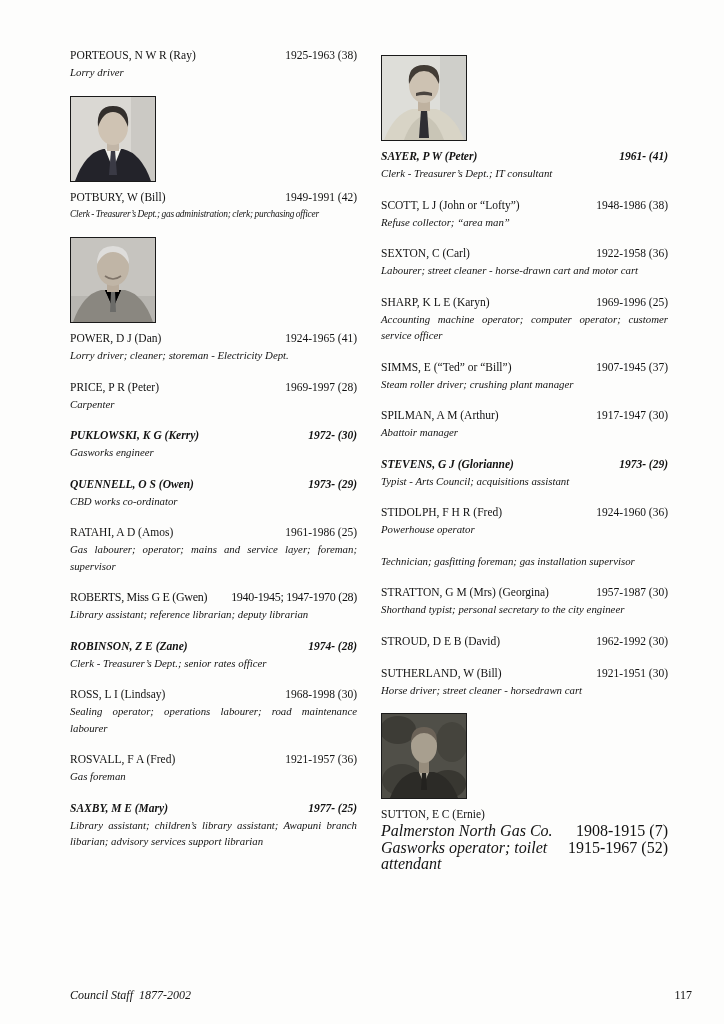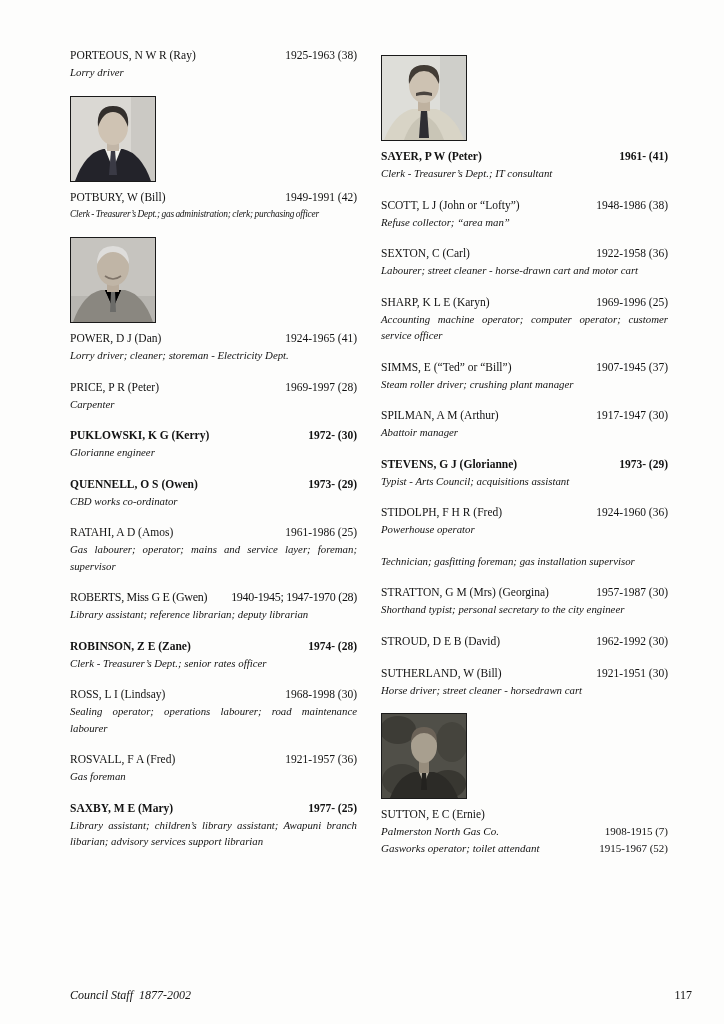--- a/index.html
+++ b/index.html
@@ -16,35 +16,35 @@
   }
   .columns { display:flex; gap:24px; }
   .col { width:291px; }
 
   .entry { margin-bottom:15px; }
   .row {
     display:flex; justify-content:space-between; align-items:baseline;
     font-size:11.5px; line-height:17px;
   }
   .nm, .dt { white-space:nowrap; }
-  .entry.bold .nm, .entry.bold .dt { font-weight:bold; }
+  .entry.bold .nm, .entry.bold .dt { font-weight:bold;font-style:italic; }
   .row.tight { font-size:12px; letter-spacing:-0.3px; }
 
   .desc {
     font-style:italic; font-size:10.8px; line-height:16.5px;
     text-align:justify; hyphens:none;
   }
   .desc.condensed {
     font-size:9.4px; letter-spacing:-0.2px; word-spacing:-0.6px;
     white-space:nowrap; text-align:left;
   }
 
   .subrow {
     display:flex; justify-content:space-between; align-items:baseline;
-    font-size:11px; line-height:16.5px;
+    font-size:16px; line-height:16.5px;
   }
   .subrow .it { font-style:italic; }
   .subrow .dt { font-style:normal; }
 
   .photo-wrap {
     display:block; width:84px; height:84px;
     border:1px solid #1a1a1a;
     margin:8px 0 7px 0;
     background:#d8d8d4;
   }
@@ -123,21 +123,21 @@
           <span class="dt">1969-1997 (28)</span>
         </div>
         <div class="desc">Carpenter</div>
       </div>
 
       <div class="entry bold">
         <div class="row">
           <span class="nm">PUKLOWSKI, K G (Kerry)</span>
           <span class="dt">1972- (30)</span>
         </div>
-        <div class="desc">Glorianne engineer</div>
+        <div class="desc">Gasworks engineer</div>
       </div>
 
       <div class="entry bold">
         <div class="row">
           <span class="nm">QUENNELL, O S (Owen)</span>
           <span class="dt">1973- (29)</span>
         </div>
         <div class="desc">CBD works co-ordinator</div>
       </div>
 

